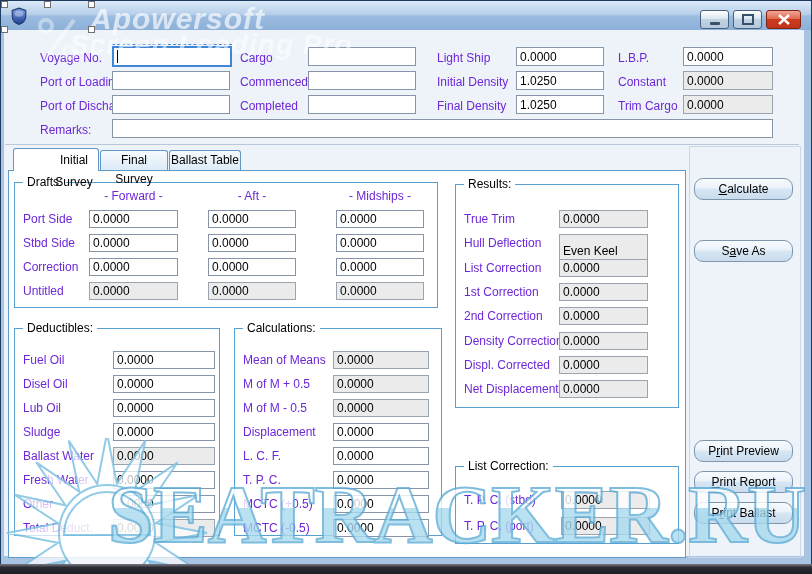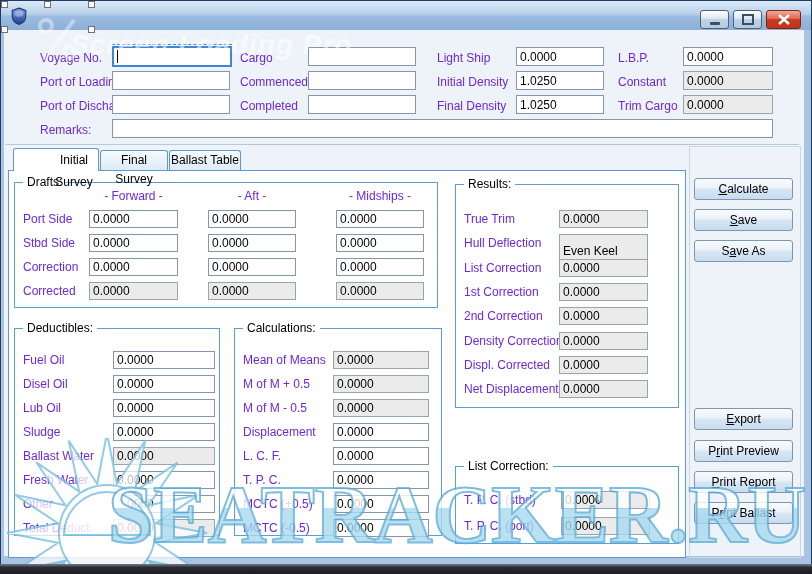--- a/index.html
+++ b/index.html
@@ -21,21 +21,21 @@
   .tb.ro{background:#ebebeb;border-color:#9aa4ae;}
   .tb.focus{border:2px solid #3f87d4;padding:0 2px;}
   .panel{position:absolute;left:8px;top:170px;width:678px;height:388px;background:#fff;
     border:1px solid #5e9bcb;box-sizing:border-box;z-index:1;}
   .tab{position:absolute;top:150px;height:20px;box-sizing:border-box;border:1px solid #6297c5;border-bottom:none;
     border-radius:3px 3px 0 0;background:linear-gradient(#f6fafd,#dcebf7);text-align:center;line-height:19px;z-index:3;}
   .tab.active{top:148px;height:23px;background:#fff;line-height:22px;z-index:4;padding-left:36px;}
   .grp{position:absolute;border:1px solid #58a0d2;box-sizing:border-box;z-index:2;}
   .leg{position:absolute;top:-8px;left:8px;background:#fff;padding:0 4px;white-space:nowrap;}
   .grp .lbl,.grp .tb{z-index:3;}
-  .btn{position:absolute;left:694px;width:99px;height:22px;border:1px solid #8096ad;border-radius:3px;
+  .btn{position:absolute;left:694px;width:99px;height:22px;border:1px solid #8096ad;border-radius:9px;
     background:linear-gradient(#f7fbfe,#eaf2fa 45%,#d8e6f4 50%,#c8dcee);
     font:12px "Liberation Sans",sans-serif;color:#000;padding:0;z-index:3;}
   .btn .u{text-decoration:underline;}
   .wbtn{position:absolute;top:9px;height:19px;box-sizing:border-box;border:1px solid #48617e;border-radius:3px;
     background:linear-gradient(#ffffff,#dbe6f0 45%,#c2d3e3 50%,#b4c9dc);display:flex;align-items:center;justify-content:center;z-index:3;}
   .wbtn.close{background:linear-gradient(#f2a696,#e06a50 45%,#cc3a20 50%,#c03418);border-color:#7e2415;}
   .wm{position:absolute;pointer-events:none;}
   .apw1{left:90px;top:2px;font:bold italic 30px "Liberation Sans",sans-serif;color:rgba(255,255,255,0.65);letter-spacing:1px;z-index:60;}
   .apw2{left:70px;top:29px;font:bold italic 28px "Liberation Sans",sans-serif;color:rgba(255,255,255,0.55);letter-spacing:1px;z-index:60;}
   .handle{position:absolute;width:5px;height:5px;background:#fff;border:1px solid #707070;z-index:61;}
@@ -123,21 +123,21 @@
     <span class="lbl" style="left:8px;top:53px">Stbd Side</span>
     <input class="tb" style="left: 74px; top: 51px; width: 89px; height: 18px;" value="0.0000">
     <input class="tb" style="left: 193px; top: 51px; width: 88px; height: 18px;" value="0.0000">
     <input class="tb" style="left: 321px; top: 51px; width: 88px; height: 18px;" value="0.0000">
 
     <span class="lbl" style="left:8px;top:77px">Correction</span>
     <input class="tb" style="left: 74px; top: 75px; width: 89px; height: 18px;" value="0.0000">
     <input class="tb" style="left: 193px; top: 75px; width: 88px; height: 18px;" value="0.0000">
     <input class="tb" style="left: 321px; top: 75px; width: 88px; height: 18px;" value="0.0000">
 
-    <span class="lbl" style="left:8px;top:101px">Corrected</span>
+    <span class="lbl" style="left:8px;top:101px">Untitled</span>
     <input class="tb ro" style="left: 74px; top: 99px; width: 89px; height: 18px;" value="0.0000">
     <input class="tb ro" style="left: 193px; top: 99px; width: 88px; height: 18px;" value="0.0000">
     <input class="tb ro" style="left: 321px; top: 99px; width: 88px; height: 18px;" value="0.0000">
   </div>
 
   <div class="grp" style="left:455px;top:184px;width:224px;height:224px">
     <span class="leg">Results:</span>
     <span class="lbl" style="left:8px;top:27px">True Trim</span>
     <input class="tb ro" style="left: 103px; top: 25px; width: 89px; height: 18px;" value="0.0000">
     <span class="lbl" style="left:8px;top:51px">Hull Deflection</span>
@@ -198,35 +198,34 @@
 
   <div class="grp" style="left:455px;top:466px;width:224px;height:78px">
     <span class="leg">List Correction:</span>
     <span class="lbl" style="left:8px;top:26px">T. P. C. (stbd)</span>
     <input class="tb ro" style="left: 105px; top: 24px; width: 89px; height: 18px;" value="0.0000">
     <span class="lbl" style="left:8px;top:52px">T. P. C. (port)</span>
     <input class="tb ro" style="left: 105px; top: 50px; width: 89px; height: 18px;" value="0.0000">
   </div>
 
   <button class="btn" style="top:178px"><span></span><span class="u">C</span><span>alculate</span></button>
-  <button class="btn" style="top:209px"><span></span><span class="u">S</span><span>ave</span></button>
   <button class="btn" style="top:240px"><span>S</span><span class="u">a</span><span>ve As</span></button>
-  <button class="btn" style="top:408px"><span></span><span class="u">E</span><span>xport</span></button>
   <button class="btn" style="top:440px"><span>P</span><span class="u">r</span><span>int Preview</span></button>
   <button class="btn" style="top:471px"><span></span><span class="u">P</span><span>rint Report</span></button>
   <button class="btn" style="top:502px"><span>P</span><span class="u">r</span><span>int Ballast</span></button>
 
   <div class="dash"></div>
   <div class="caret"></div>
   <div class="handle" style="left:1px;top:1px"></div>
   <div class="handle" style="left:44px;top:1px"></div>
   <div class="handle" style="left:88px;top:1px"></div>
   <div class="handle" style="left:1px;top:26px"></div>
   <div class="handle" style="left:88px;top:26px"></div>
 
+  <div class="wm apw1">Apowersoft</div>
   <div class="wm apw2">Screen Loading Pro</div>
   <svg class="wm" style="left:36px;top:16px;z-index:60" width="46" height="48" viewBox="0 0 46 48">
     <g stroke="rgba(255,255,255,0.4)" fill="none" stroke-width="4">
       <circle cx="10" cy="10" r="6"></circle>
         <circle cx="34" cy="36" r="6"></circle>
         <line x1="38" y1="4" x2="8" y2="44"></line>
     </g>
   </svg>
 
   <svg class="wm" style="left:-8px;top:438px;z-index:50;opacity:0.85" width="230" height="200" viewBox="0 0 210 200">

